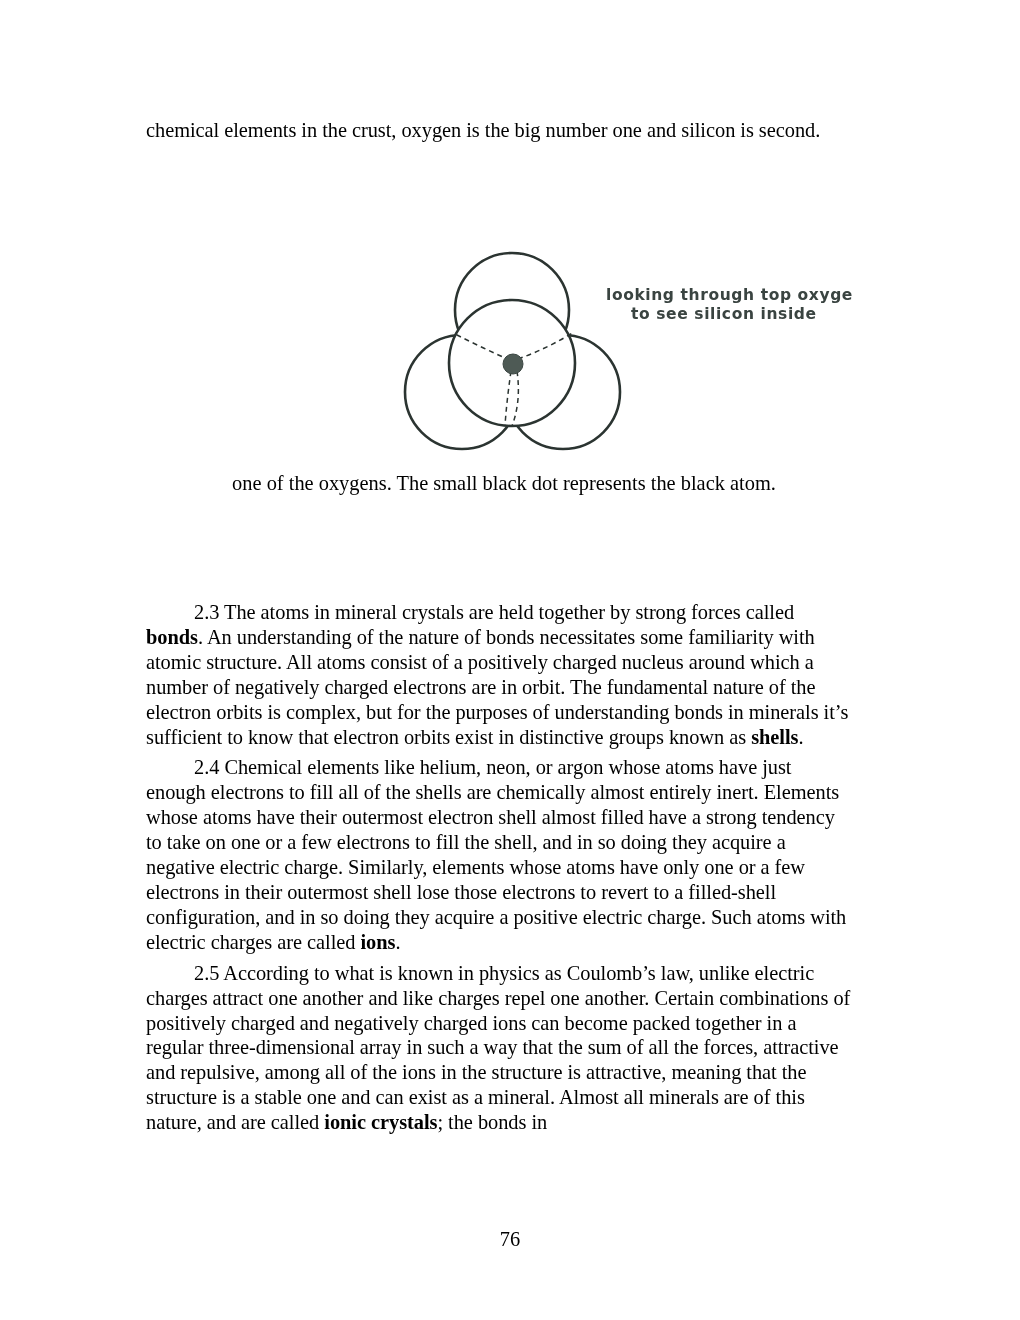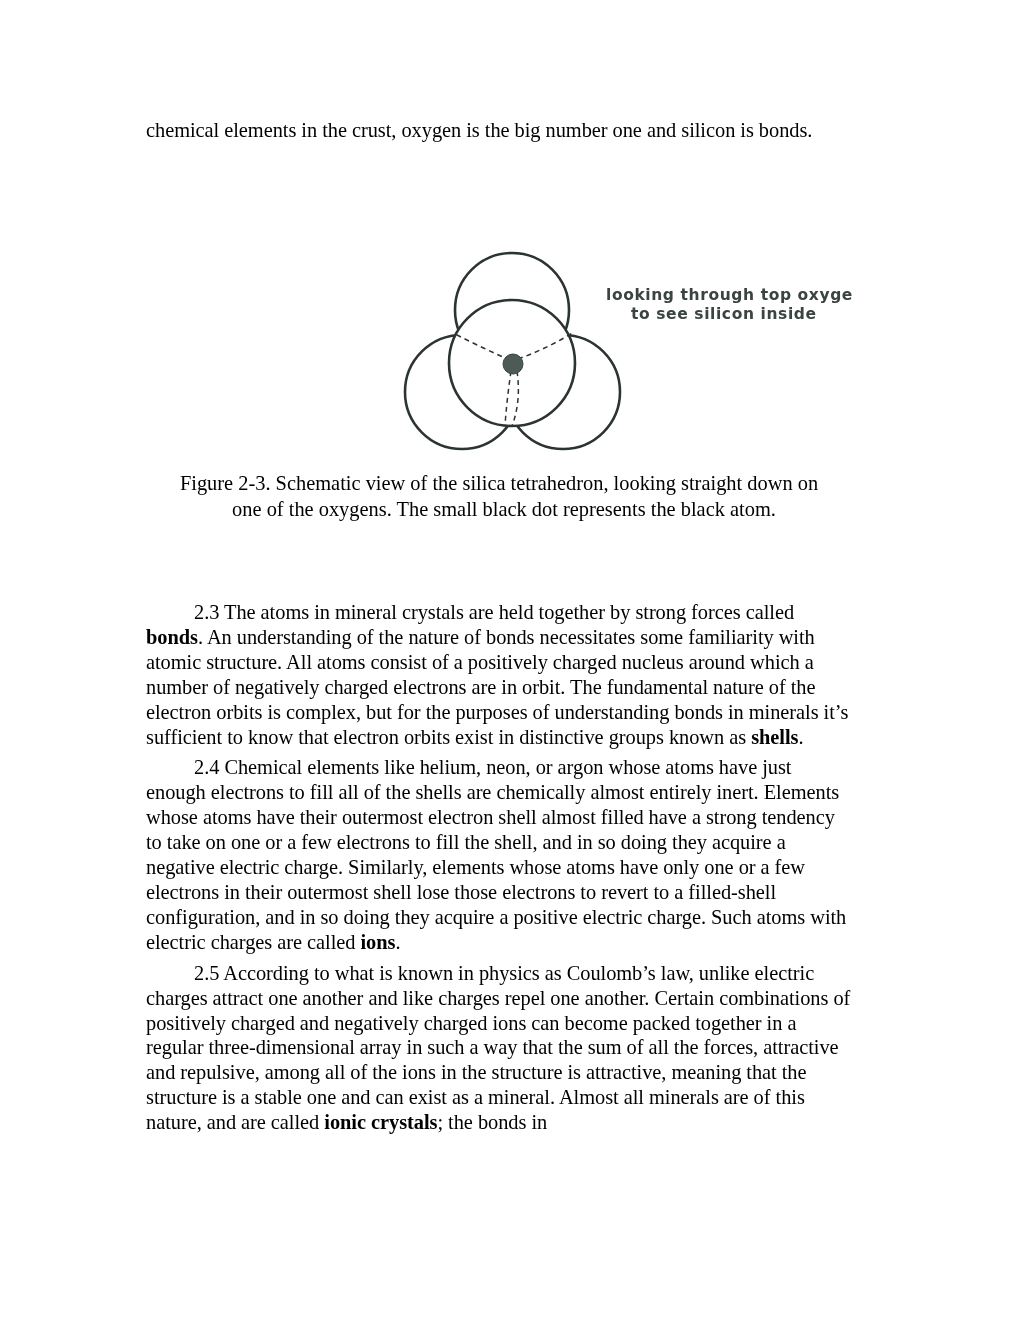--- a/index.html
+++ b/index.html
@@ -92,21 +92,21 @@
     font-size: 20.4px;
     font-family: "Liberation Serif", "DejaVu Serif", serif;
   }
 </style>
 </head>
 <body>
 
 <div class="page">
 
   <div class="col" id="intro-para">
-    <p class="para">chemical elements in the crust, oxygen is the big number one and silicon is bonds.</p>
+    <p class="para">chemical elements in the crust, oxygen is the big number one and silicon is second.</p>
   </div>
 
   <div id="figure-block">
 
     <div id="figure-graphic">
       <svg width="706" height="220" viewBox="0 0 706 220" xmlns="http://www.w3.org/2000/svg">
 
         <circle cx="366" cy="70" r="57" fill="#ffffff" stroke="#2b3431" stroke-width="2.6"></circle>
         <circle cx="316" cy="152" r="57" fill="#ffffff" stroke="#2b3431" stroke-width="2.6"></circle>
         <circle cx="417" cy="152" r="57" fill="#ffffff" stroke="#2b3431" stroke-width="2.6"></circle>
@@ -121,31 +121,31 @@
         </g>
 
         <circle cx="367" cy="124" r="10" fill="#4e5a55" stroke="#3c4743" stroke-width="1"></circle>
 
         <text x="460" y="60" font-family="'DejaVu Sans', sans-serif" font-size="15.5" font-weight="bold" fill="#3a4441" letter-spacing="0.6">looking through top oxygen</text>
         <text x="485" y="79" font-family="'DejaVu Sans', sans-serif" font-size="15.5" font-weight="bold" fill="#3a4441" letter-spacing="0.6">to see silicon inside</text>
       </svg>
     </div>
 
     <div id="figure-caption">
-      <span class="capline l1">Figure 2-3.  Schematic view of the silica tetrahedron, looking straight down on</span>
       <span class="capline l2">one of the oxygens.  The small black dot represents the black atom.</span>
     </div>
   </div>
 
   <div class="col" id="body-paras">
     <p class="para">
       <span class="indent"></span><span class="num">2.3</span><span><span>  The atoms in mineral crystals are held together by strong forces called </span><span class="bi">bonds</span><span>.  An understanding of the nature of bonds necessitates some familiarity with atomic structure.  All atoms consist of a positively charged nucleus around which a number of negatively charged electrons are in orbit.  The fundamental nature of the electron orbits is complex, but for the purposes of understanding bonds in minerals it’s sufficient to know that electron orbits exist in distinctive groups known as </span><span class="bi">shells</span><span>.</span></span>
     </p>
     <p class="para">
       <span class="indent"></span><span class="num">2.4</span><span><span>  Chemical elements like helium, neon, or argon whose atoms have just enough electrons to fill all of the shells are chemically almost entirely inert.  Elements whose atoms have their outermost electron shell almost filled have a strong tendency to take on one or a few electrons to fill the shell, and in so doing they acquire a negative electric charge.  Similarly, elements whose atoms have only one or a few electrons in their outermost shell lose those electrons to revert to a filled-shell configuration, and in so doing they acquire a positive electric charge.  Such atoms with electric charges are called </span><span class="bi">ions</span><span>.</span></span>
     </p>
     <p class="para">
       <span class="indent"></span><span class="num">2.5</span><span><span>  According to what is known in physics as Coulomb’s law, unlike electric charges attract one another and like charges repel one another.  Certain combinations of positively charged and negatively charged ions can become packed together in a regular three-dimensional array in such a way that the sum of all the forces, attractive and repulsive, among all of the ions in the structure is attractive, meaning that the structure is a stable one and can exist as a mineral.  Almost all minerals are of this nature, and are called </span><span class="bi">ionic crystals</span><span>; the bonds in</span></span>
     </p>
   </div>
 
+  <div id="page-number">76</div>
 
 </div>
 
 </body></html>

